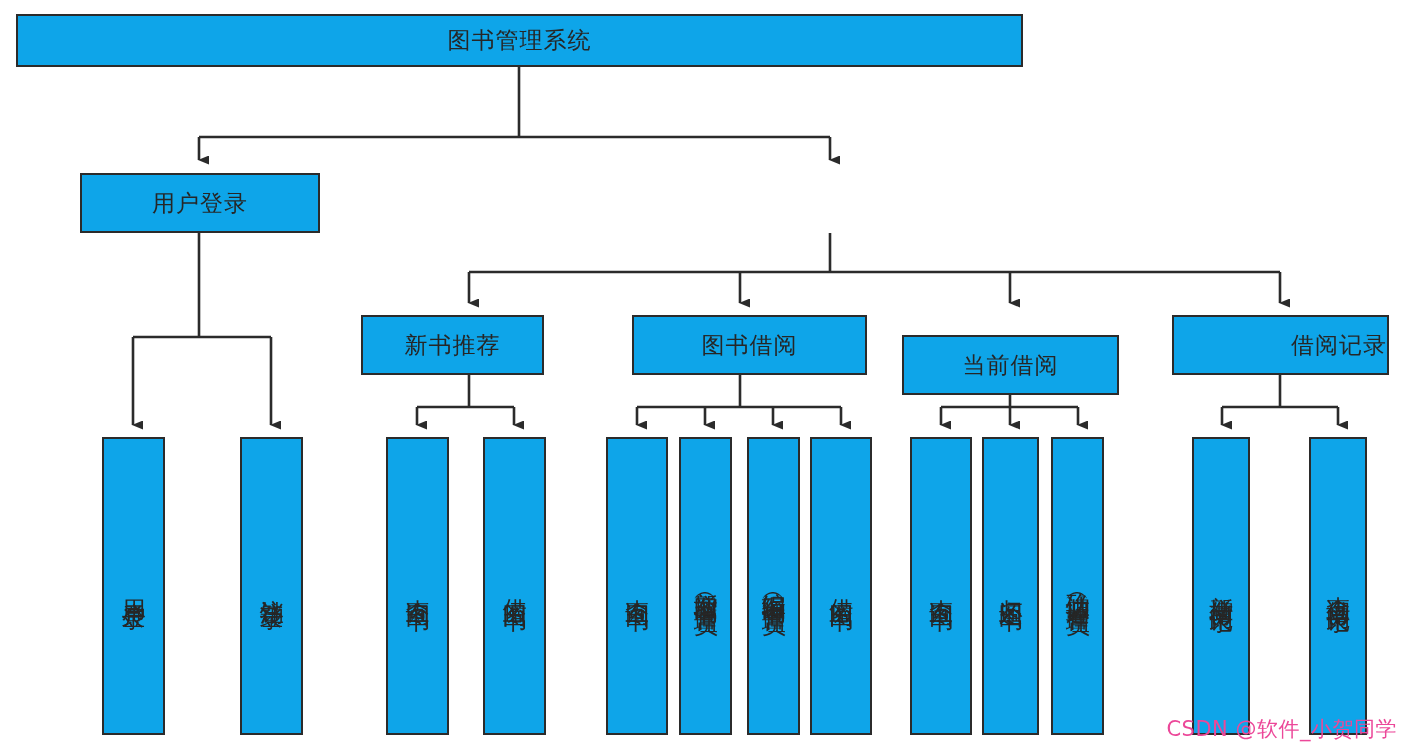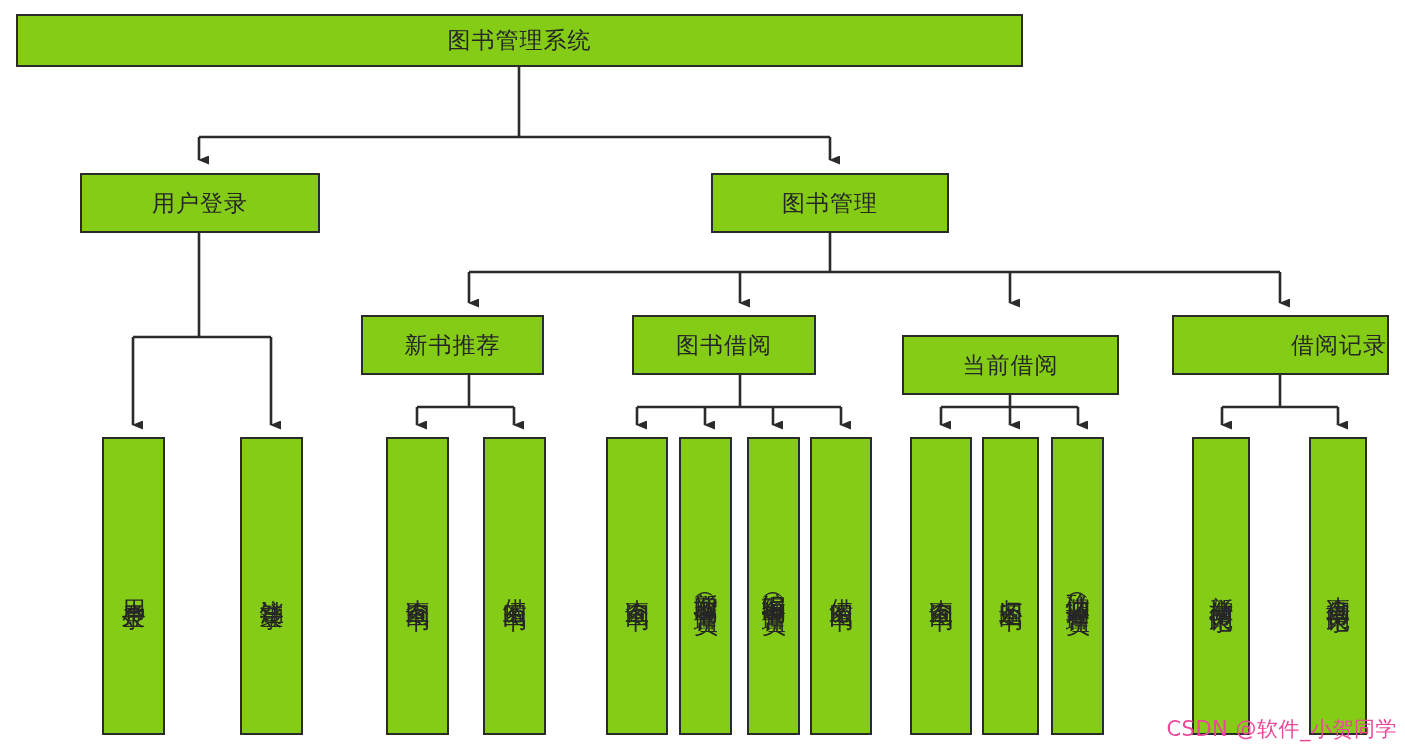--- a/index.html
+++ b/index.html
@@ -22,21 +22,21 @@
     left: 0;
     top: 0;
     width: 1405px;
     height: 747px;
     pointer-events: none;
   }
   .node {
     position: absolute;
     box-sizing: border-box;
     border: 2.5px solid #2b2b2b;
-    background: #84cc16;
+    background: #0ea5e9;
     display: flex;
     align-items: center;
     justify-content: center;
     color: #262626;
   }
   .node.horiz {
     font-size: 23px;
     letter-spacing: 1px;
   }
   .node.vert {
@@ -118,28 +118,25 @@
     </g>
   </svg>
 
   <div class="node horiz" style="left:16px; top:14px; width:1007px; height:53px;">
     <span>图书管理系统</span>
   </div>
 
   <div class="node horiz" style="left:80px; top:173px; width:240px; height:60px;">
     <span>用户登录</span>
   </div>
-  <div class="node horiz" style="left:711px; top:173px; width:238px; height:60px;">
-    <span>图书管理</span>
-  </div>
 
   <div class="node horiz" style="left:361px; top:315px; width:183px; height:60px;">
     <span>新书推荐</span>
   </div>
-  <div class="node horiz" style="left:632px; top:315px; width:184px; height:60px;">
+  <div class="node horiz" style="left:632px; top:315px; width:235px; height:60px;">
     <span>图书借阅</span>
   </div>
   <div class="node horiz" style="left:902px; top:315px; width:217px; height:60px;margin-top:20px;">
     <span>当前借阅</span>
   </div>
   <div class="node horiz" style="left:1172px; top:315px; width:217px; height:60px;justify-content:flex-end;">
     <span>借阅记录</span>
   </div>
 
   <div class="node vert" style="left:102px; top:437px; width:63px; height:298px;">

